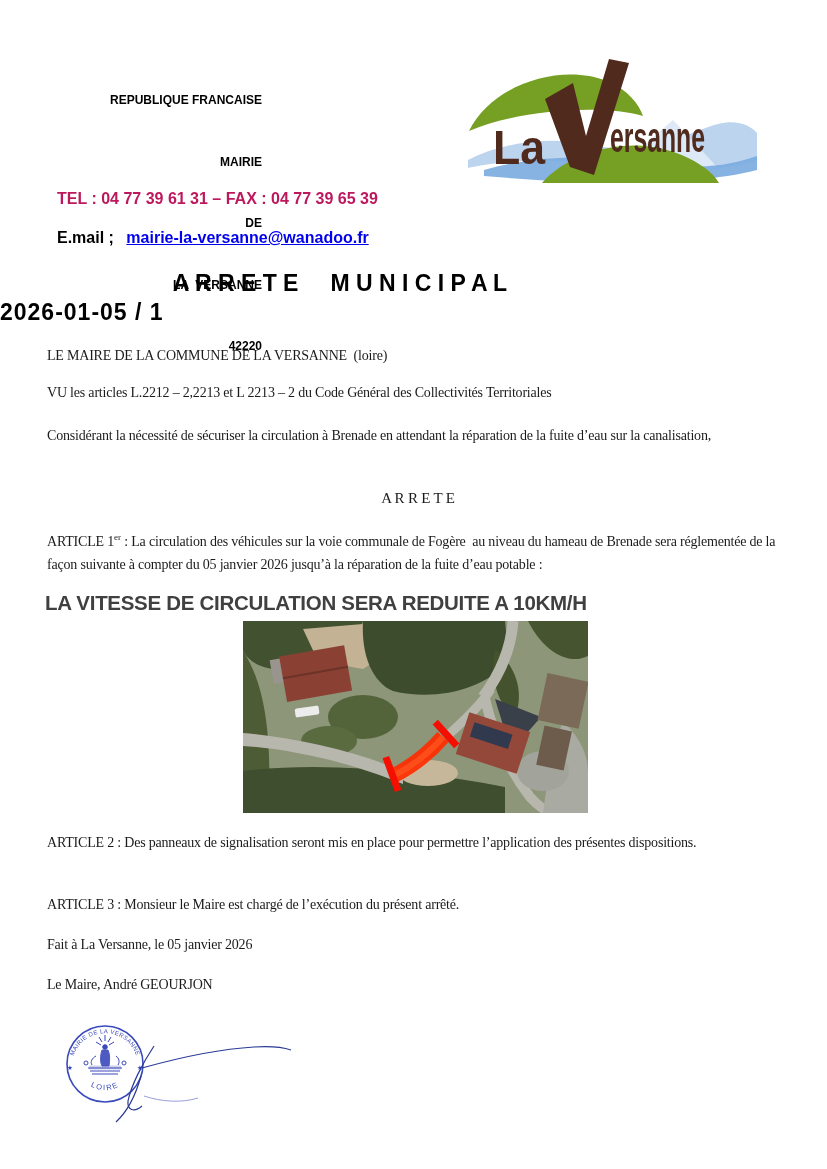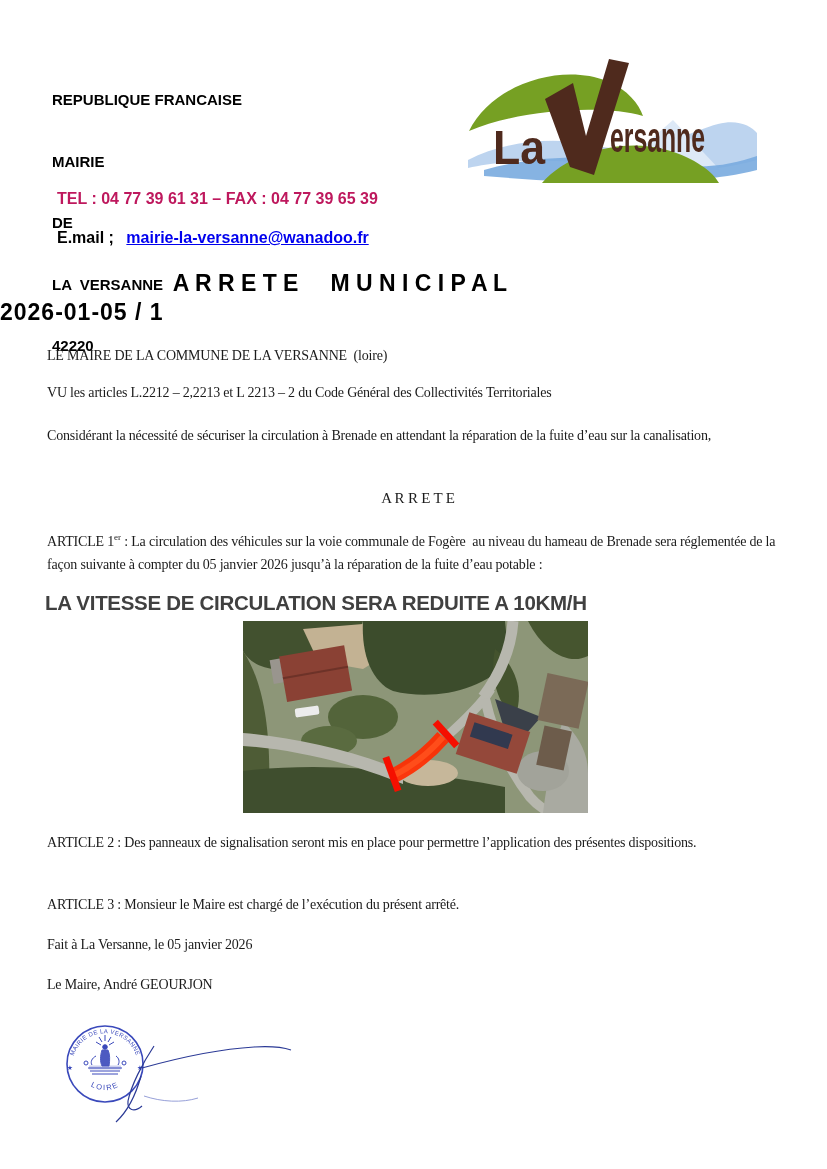--- a/index.html
+++ b/index.html
@@ -2,22 +2,22 @@
 <html><head>
 <meta charset="utf-8">
 <style>
   html,body{margin:0;padding:0;background:#e8e8e8;}
   .page{
     position:relative;width:827px;height:1169px;margin:0 auto;background:#ffffff;
     font-family:"Liberation Sans",sans-serif;color:#1b1b1b;overflow:hidden;
   }
   .abs{position:absolute;}
   .addr{
-    left:52px;top:49px;width:210px;text-align:left;
-    font-weight:bold;font-size:15px;line-height:20.5px;white-space:pre;color:#000;
+    left:52px;top:49px;width:210px;text-align:right;
+    font-weight:bold;font-size:12px;line-height:20.5px;white-space:pre;color:#000;
   }
   .telfax{left:57px;top:190px;font-size:16px;font-weight:bold;color:#be185d;white-space:pre;}
   .emailline{left:57px;top:229px;font-size:16px;font-weight:bold;color:#000;white-space:pre;}
   .emailline a{color:#0000ee;text-decoration:underline;cursor:pointer;margin-left:8px;}
   .title1{left:0;width:656px;top:270px;text-align:center;font-size:23px;font-weight:bold;white-space:pre;color:#000;padding-left:12px;}
   .title2{left:0;width:827px;top:299px;text-align:left;font-size:23px;font-weight:bold;letter-spacing:1px;white-space:pre;color:#000;}
   .para{
     left:47px;width:742px;font-size:14px;letter-spacing:-0.2px;line-height:23px;
     white-space:pre-wrap;color:#1b1b1b;font-family:Liberation Serif, serif;
   }

